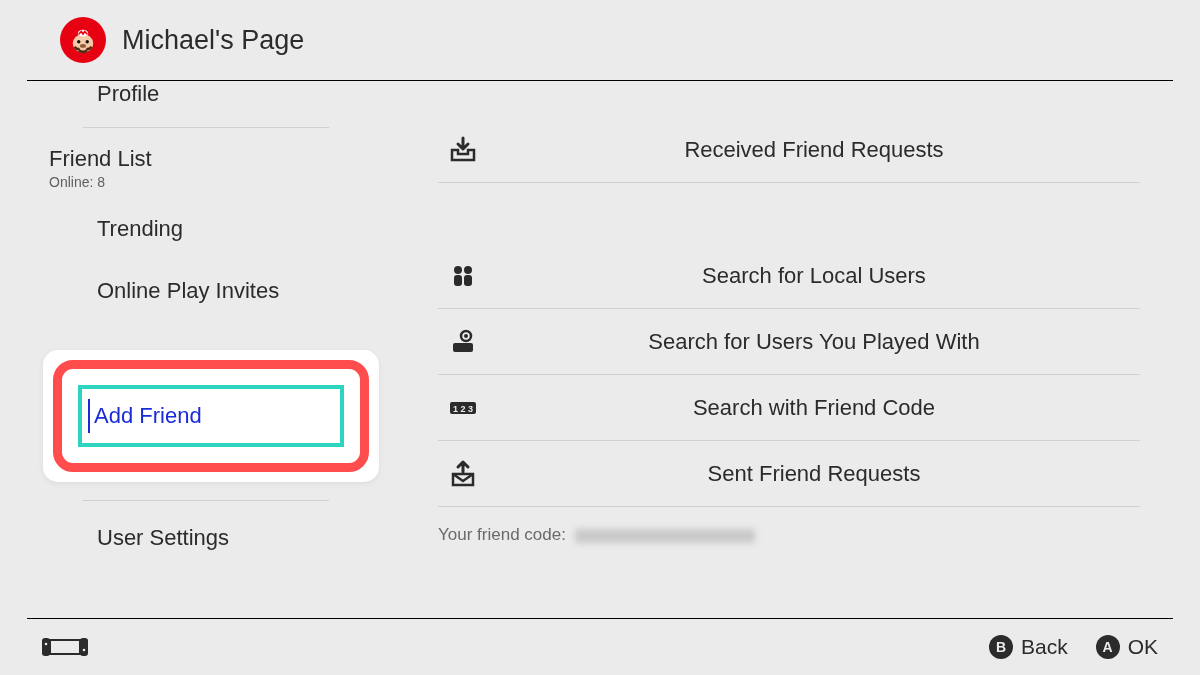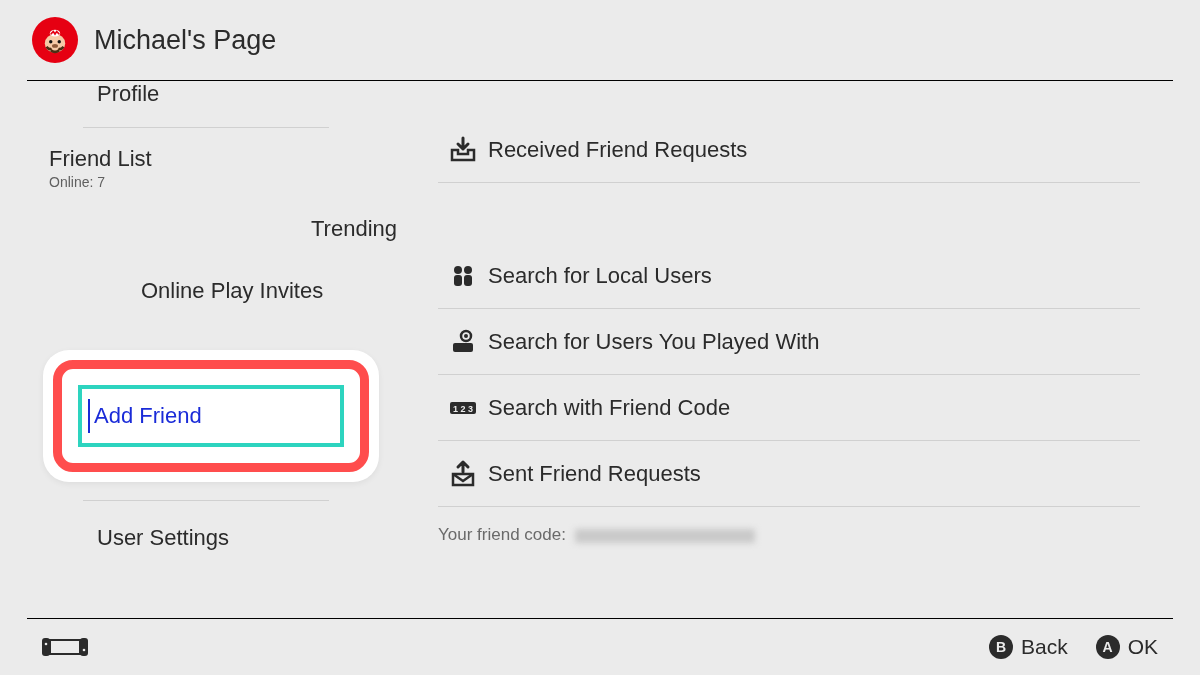--- a/index.html
+++ b/index.html
@@ -9,21 +9,21 @@
     font-family: -apple-system, BlinkMacSystemFont, "Segoe UI", Arial, sans-serif;
     color: #2b2b2b;
     position: relative;
   }
 
   
   .header {
     position: absolute;
     top: 0; left: 0; right: 0;
     height: 80px;
-    padding-left: 32px;
+    padding-left: 60px;
     display: flex;
     align-items: center;
   }
   .avatar {
     width: 46px; height: 46px;
     border-radius: 50%;
     background: #e60012;
     display: flex;
     align-items: center;
     justify-content: center;
@@ -60,33 +60,33 @@
   .sidebar-item .sub {
     font-size: 14px;
     color: #606060;
     margin-top: 2px;
   }
   .sidebar-sep {
     height: 1px;
     background: #d0d0d0;
     margin: 6px 68px 6px 78px;
   }
-  .sidebar-item.trending { padding-top: 20px; padding-bottom: 20px; text-align: right; }
-  .sidebar-item.invites { padding-top: 16px; padding-bottom: 16px; margin-left: 44px; }
+  .sidebar-item.trending { padding-top: 20px; padding-bottom: 20px; }
+  .sidebar-item.invites { padding-top: 16px; padding-bottom: 16px; }
 
   
   .highlight-wrap {
     position: relative;
     margin: 30px 0 18px 0;
     padding: 0;
   }
   .highlight-outer {
     margin: 0 18px 0 38px;
     background: #fff;
-    border-radius: 26px;
+    border-radius: 15px;
     padding: 10px;
     box-shadow: 0 2px 6px rgba(0,0,0,0.06);
   }
   .highlight-ring {
     border: 9px solid #ff4d4d;
     border-radius: 20px;
     padding: 16px;
   }
   .highlight-inner {
     border: 4px solid #2dd4bf;
@@ -120,21 +120,21 @@
   .main-item:first-child { margin-top: 36px; }
   .gap { height: 60px; }
   .main-icon {
     width: 50px;
     display: flex;
     justify-content: center;
     align-items: flex-start;
     margin-right: 0;
   }
   .main-icon svg { width: 30px; height: 30px; fill: #2b2b2b; }
-  .main-label { flex: 1; }
+  .main-label { flex: 1; text-align: center; }
 
   .friend-code {
     text-align: left;
     font-size: 17px;
     color: #6a6a6a;
     margin-top: 18px;
     padding-right: 4px;
   }
   .fc-blur {
     display: inline-block;
@@ -206,21 +206,21 @@
 <div class="header-rule"></div>
 
 <div class="sidebar">
   <div class="sidebar-item profile">
     <span>Profile</span>
   </div>
   <div class="sidebar-sep"></div>
 
   <div class="sidebar-item friend-list">
     <span>Friend List</span>
-    <div class="sub">Online: 7</div>
+    <div class="sub">Online: 8</div>
   </div>
 
   <div class="sidebar-item trending">
     <span>Trending</span>
   </div>
 
   <div class="sidebar-item invites">
     <span>Online Play Invites</span>
   </div>
 

